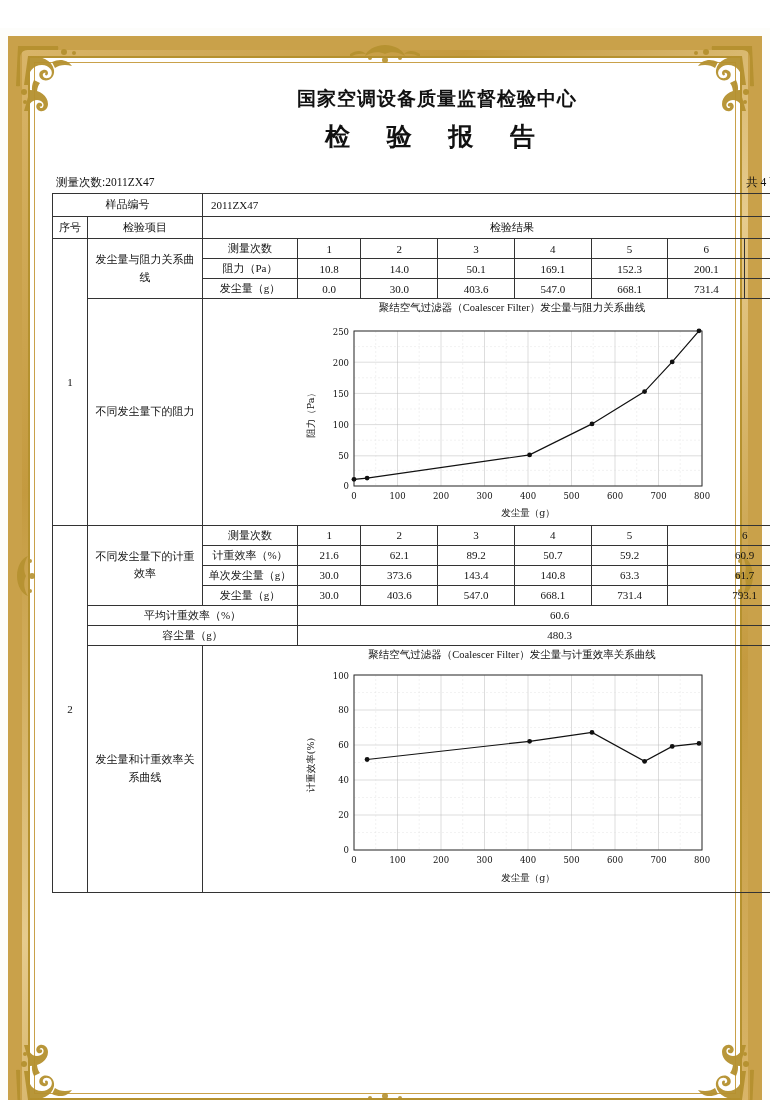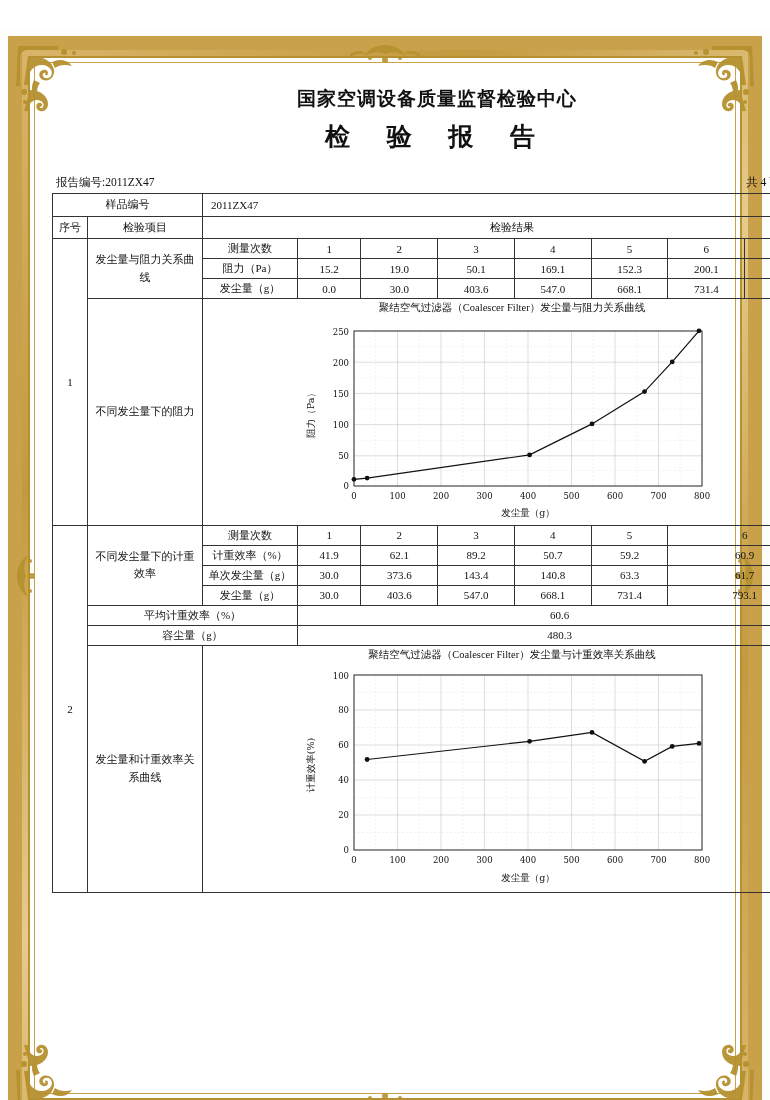--- a/index.html
+++ b/index.html
@@ -213,21 +213,21 @@
       </svg>
   </div>
 
 
   <div class="content layer-doc">
 
     <div class="org-title">国家空调设备质量监督检验中心</div>
     <div class="doc-title">检 验 报 告</div>
 
     <div class="meta-row">
-      <span>报告编号:2011ZX47</span>
+      <span>测量次数:2011ZX47</span>
       <span>共 4 页 第 2 页</span>
     </div>
 
     <table class="main">
       <tbody>
 
         <tr>
           <td colspan="2" class="itemcell">样品编号</td>
           <td colspan="8" style="text-align:left;padding-left:8px;">2011ZX47</td>
         </tr>
@@ -245,22 +245,22 @@
           <td>1</td>
           <td>2</td>
           <td>3</td>
           <td>4</td>
           <td>5</td>
           <td>6</td>
           <td>7</td>
         </tr>
         <tr>
           <td>阻力（Pa）</td>
-          <td>15.2</td>
-          <td>19.0</td>
+          <td>10.8</td>
+          <td>14.0</td>
           <td>50.1</td>
           <td>169.1</td>
           <td>152.3</td>
           <td>200.1</td>
           <td>250.4</td>
         </tr>
         <tr>
           <td>发尘量（g）</td>
           <td>0.0</td>
           <td>30.0</td>
@@ -357,21 +357,21 @@
           <td style="width:88px;">测量次数</td>
           <td>1</td>
           <td>2</td>
           <td>3</td>
           <td>4</td>
           <td>5</td>
           <td colspan="2">6</td>
         </tr>
         <tr>
           <td>计重效率（%）</td>
-          <td>41.9</td>
+          <td>21.6</td>
           <td>62.1</td>
           <td>89.2</td>
           <td>50.7</td>
           <td>59.2</td>
           <td colspan="2">60.9</td>
         </tr>
         <tr>
           <td>单次发尘量（g）</td>
           <td>30.0</td>
           <td>373.6</td>

